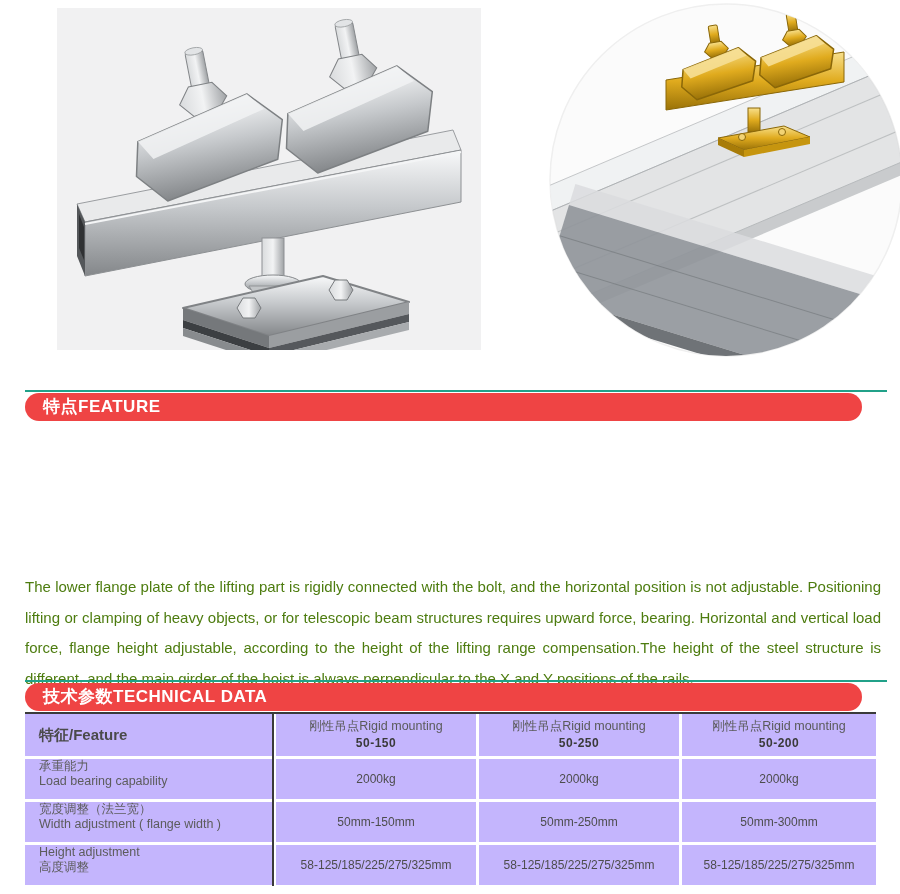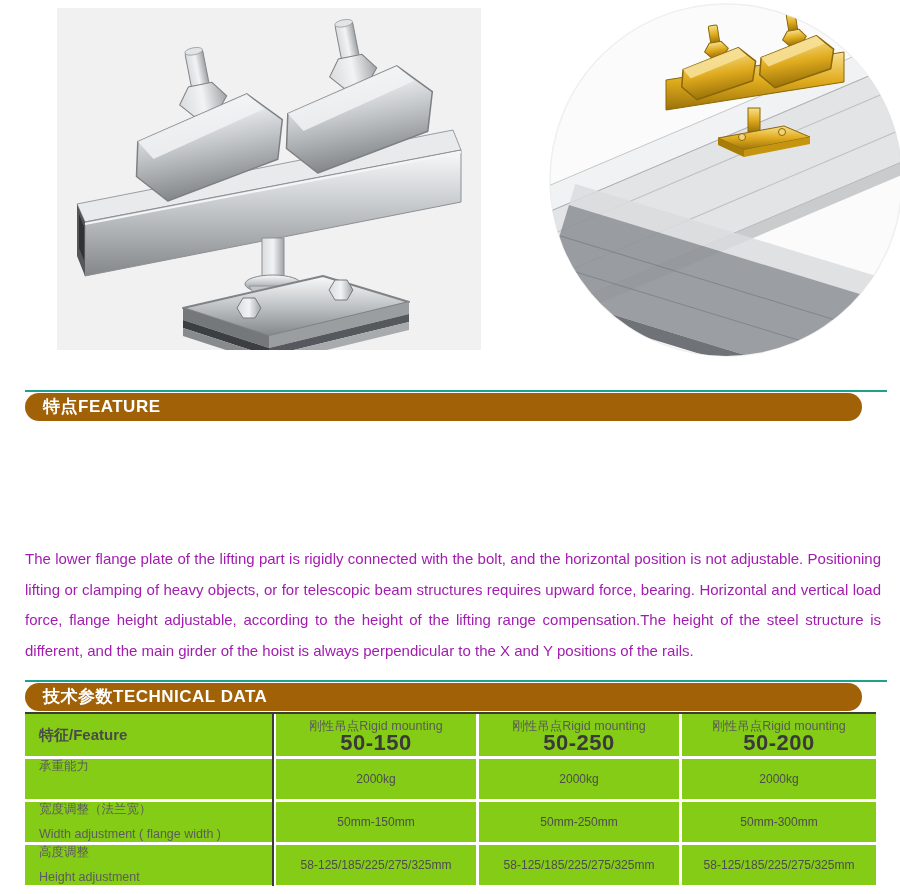--- a/index.html
+++ b/index.html
@@ -17,54 +17,54 @@
   }
   .inset-box{
     position:absolute;left:530px;top:0px;width:390px;height:380px;
   }
   
   .rule{
     position:absolute;left:25px;width:862px;height:2px;background:#21a189;
   }
   .pill{
     position:absolute;left:25px;width:837px;height:28px;
-    background:#a16207;border-radius:14px;
+    background:#ef4444;border-radius:14px;
     color:#ffffff;font-size:17px;font-weight:bold;
     line-height:28px;padding-left:18px;box-sizing:border-box;
     letter-spacing:.5px;
   }
   
   .para-cn{
     position:absolute;left:25px;top:438px;width:856px;
     font-size:15.5px;line-height:37px;color:#3d3d3d;
     text-align:justify;letter-spacing:.6px;
   }
   .para-en{
-    position:absolute;left:25px;top:544px;width:856px;
-    font-size:15px;line-height:30.5px;color:#a21caf;
+    position:absolute;left:25px;top:572px;width:856px;
+    font-size:15px;line-height:30.5px;color:#4d7c0f;
     text-align:justify;
   }
   
   .spec-table{
     position:absolute;left:25px;top:714px;width:851px;
     display:grid;
     grid-template-columns:248px 203px 203px 197px;
     row-gap:3px;
     background:#ffffff;
   }
-  .cell{background:#84cc16;box-sizing:border-box;}
+  .cell{background:#c4b5fd;box-sizing:border-box;}
   .c-gap{border-left:3px solid #ffffff;}
   .h-row{height:42px;}
   .d-row{height:40px;}
   .cell.feature-head{display:flex;align-items:center;padding-left:14px;
     font-size:15px;font-weight:bold;color:#4a4a4a;}
   .cell.col-head{display:flex;flex-direction:column;align-items:center;justify-content:center;}
   .col-head .t{font-size:12.5px;color:#5a5a5a;line-height:15px;}
-  .col-head .m{font-size:22px;font-weight:bold;color:#3a3a3a;letter-spacing:.5px;line-height:18px;}
-  .cell.row-label{display:flex;flex-direction:column;justify-content:space-between;padding-left:14px;
+  .col-head .m{font-size:12px;font-weight:bold;color:#3a3a3a;letter-spacing:.5px;line-height:18px;}
+  .cell.row-label{display:flex;flex-direction:column;justify-content:flex-start;padding-left:14px;
     font-size:12.5px;color:#5c5c5c;line-height:15px;}
   .cell.val{display:flex;align-items:center;justify-content:center;
     font-size:12px;color:#4d4d4d;}
   .vline{position:absolute;left:247px;top:-2px;height:174px;width:2px;background:#3a3a3a;}
   .topline{position:absolute;left:0;top:-2px;width:851px;height:2px;background:#3a3a3a;}
 </style>
 </head>
 <body>
 
 <div id="page">
@@ -204,35 +204,36 @@
       <span class="t">刚性吊点Rigid mounting</span>
       <span class="m">50-250</span>
     </div>
     <div class="cell h-row col-head c-gap">
       <span class="t">刚性吊点Rigid mounting</span>
       <span class="m">50-200</span>
     </div>
 
     <div class="cell d-row row-label">
       <span>承重能力</span>
+      <span>Load bearing capability</span>
     </div>
     <div class="cell d-row val c-gap">2000kg</div>
     <div class="cell d-row val c-gap">2000kg</div>
     <div class="cell d-row val c-gap">2000kg</div>
 
     <div class="cell d-row row-label">
       <span>宽度调整（法兰宽）</span>
       <span>Width adjustment ( flange width )</span>
     </div>
     <div class="cell d-row val c-gap">50mm-150mm</div>
     <div class="cell d-row val c-gap">50mm-250mm</div>
     <div class="cell d-row val c-gap">50mm-300mm</div>
 
     <div class="cell d-row row-label">
+      <span>Height adjustment</span>
       <span>高度调整</span>
-      <span>Height adjustment</span>
     </div>
     <div class="cell d-row val c-gap">58-125/185/225/275/325mm</div>
     <div class="cell d-row val c-gap">58-125/185/225/275/325mm</div>
     <div class="cell d-row val c-gap">58-125/185/225/275/325mm</div>
   </div>
 
 </div>
 
 </body></html>

